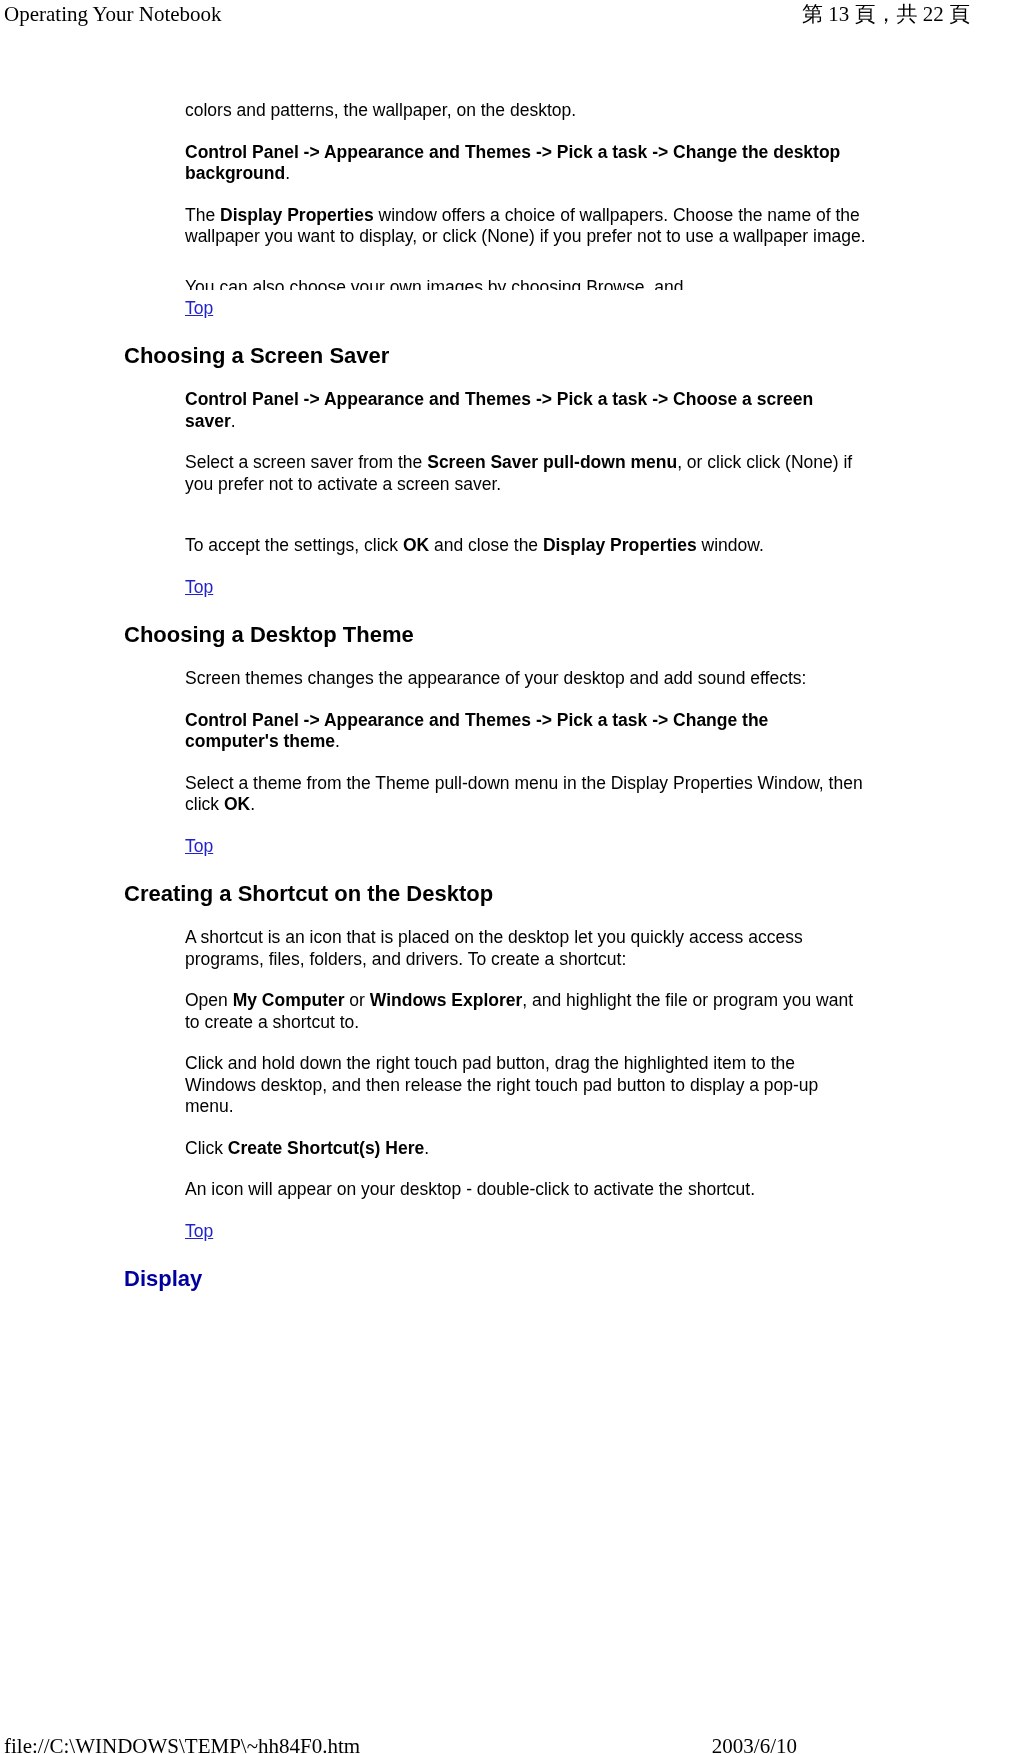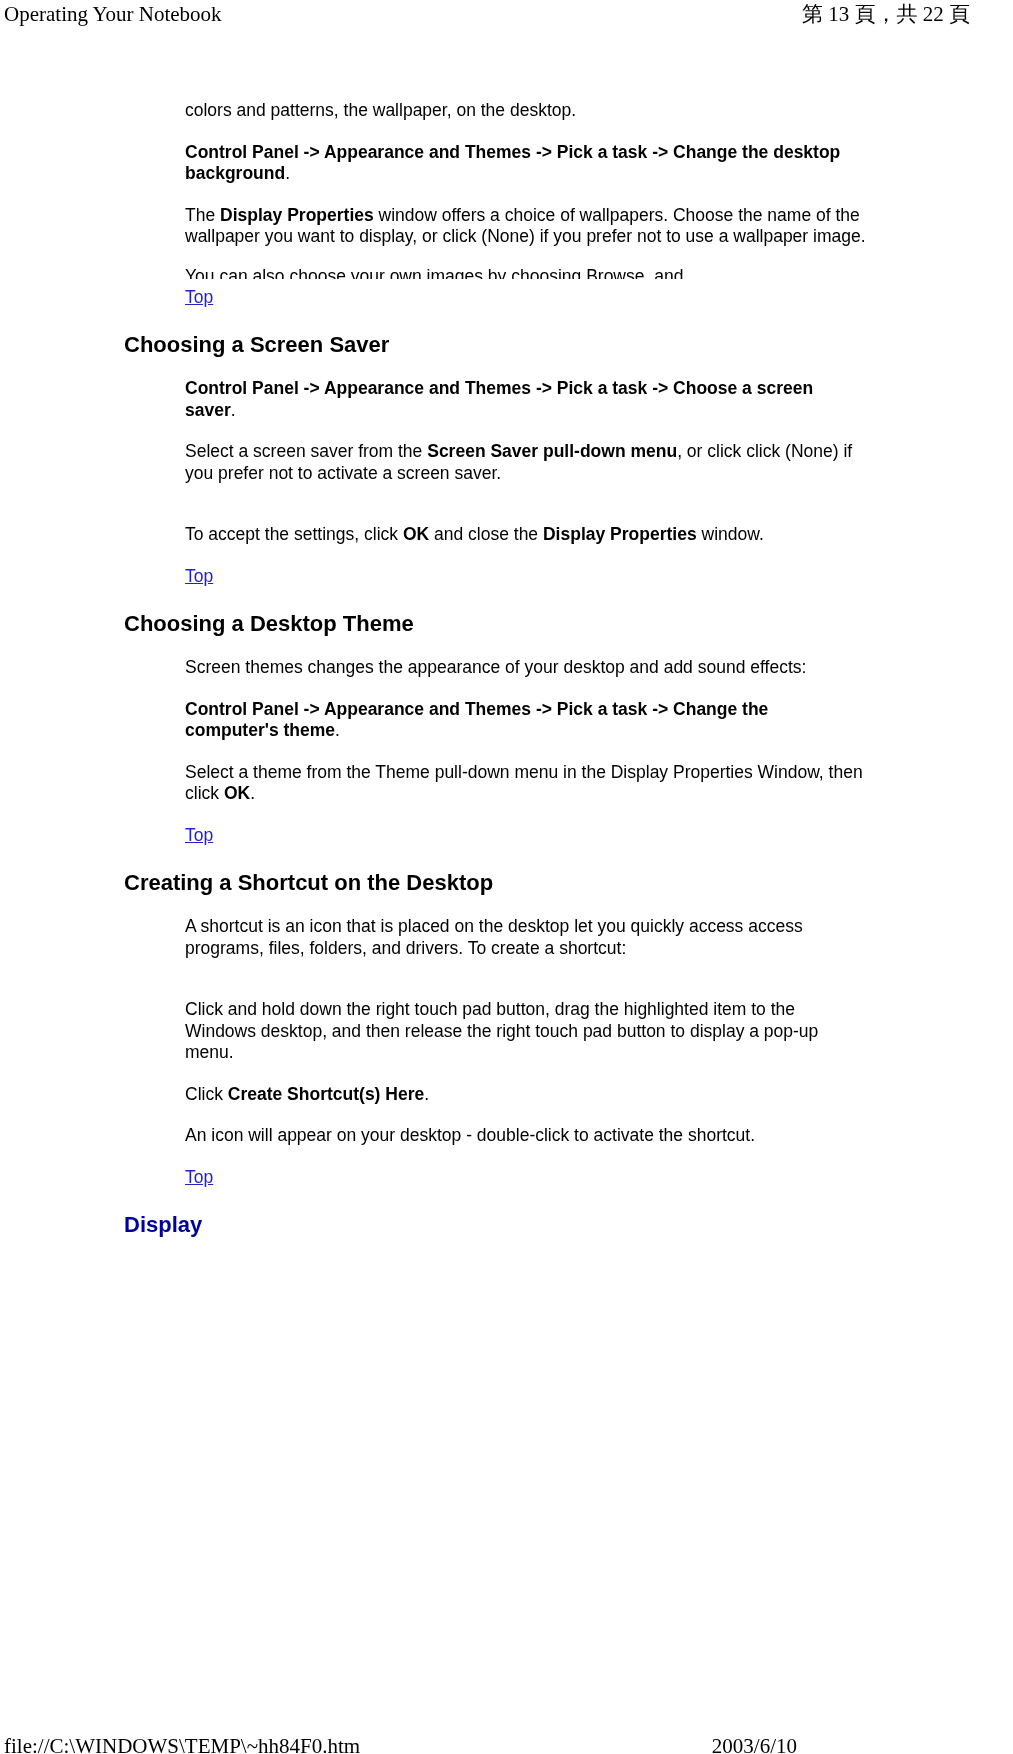--- a/index.html
+++ b/index.html
@@ -95,20 +95,21 @@
     color: #2222cc;
     text-decoration: underline;
     font-family: "Liberation Sans", sans-serif;
   }
 
   
   .clipped-line {
     height: 12px;
     overflow: hidden;
     position: relative;
+    margin-top: 11px;
   }
   .clipped-line p {
     position: absolute;
     top: -1px;
     left: 0;
     right: 0;
     margin: 0;
     font-size: 17.5px;
     line-height: 21.5px;
     white-space: nowrap;
@@ -253,20 +254,23 @@
   </div>
 
   <div class="spacer-lg"></div>
 
   <div class="indent">
     <p class="para">A shortcut is an icon that is placed on the desktop let you quickly access access programs, files, folders, and drivers. To create a shortcut:</p>
   </div>
 
   <div class="spacer-lg"></div>
 
+  <div class="indent">
+    <p class="para"><span>Open </span><b>My Computer</b><span> or </span><b>Windows Explorer</b><span>, and highlight the file or program you want to create a shortcut to.</span></p>
+  </div>
 
   <div class="spacer-lg"></div>
 
   <div class="indent">
     <p class="para">Click and hold down the right touch pad button, drag the highlighted item to the Windows desktop, and then release the right touch pad button to display a pop-up menu.</p>
   </div>
 
   <div class="spacer-lg"></div>
 
   <div class="indent">

